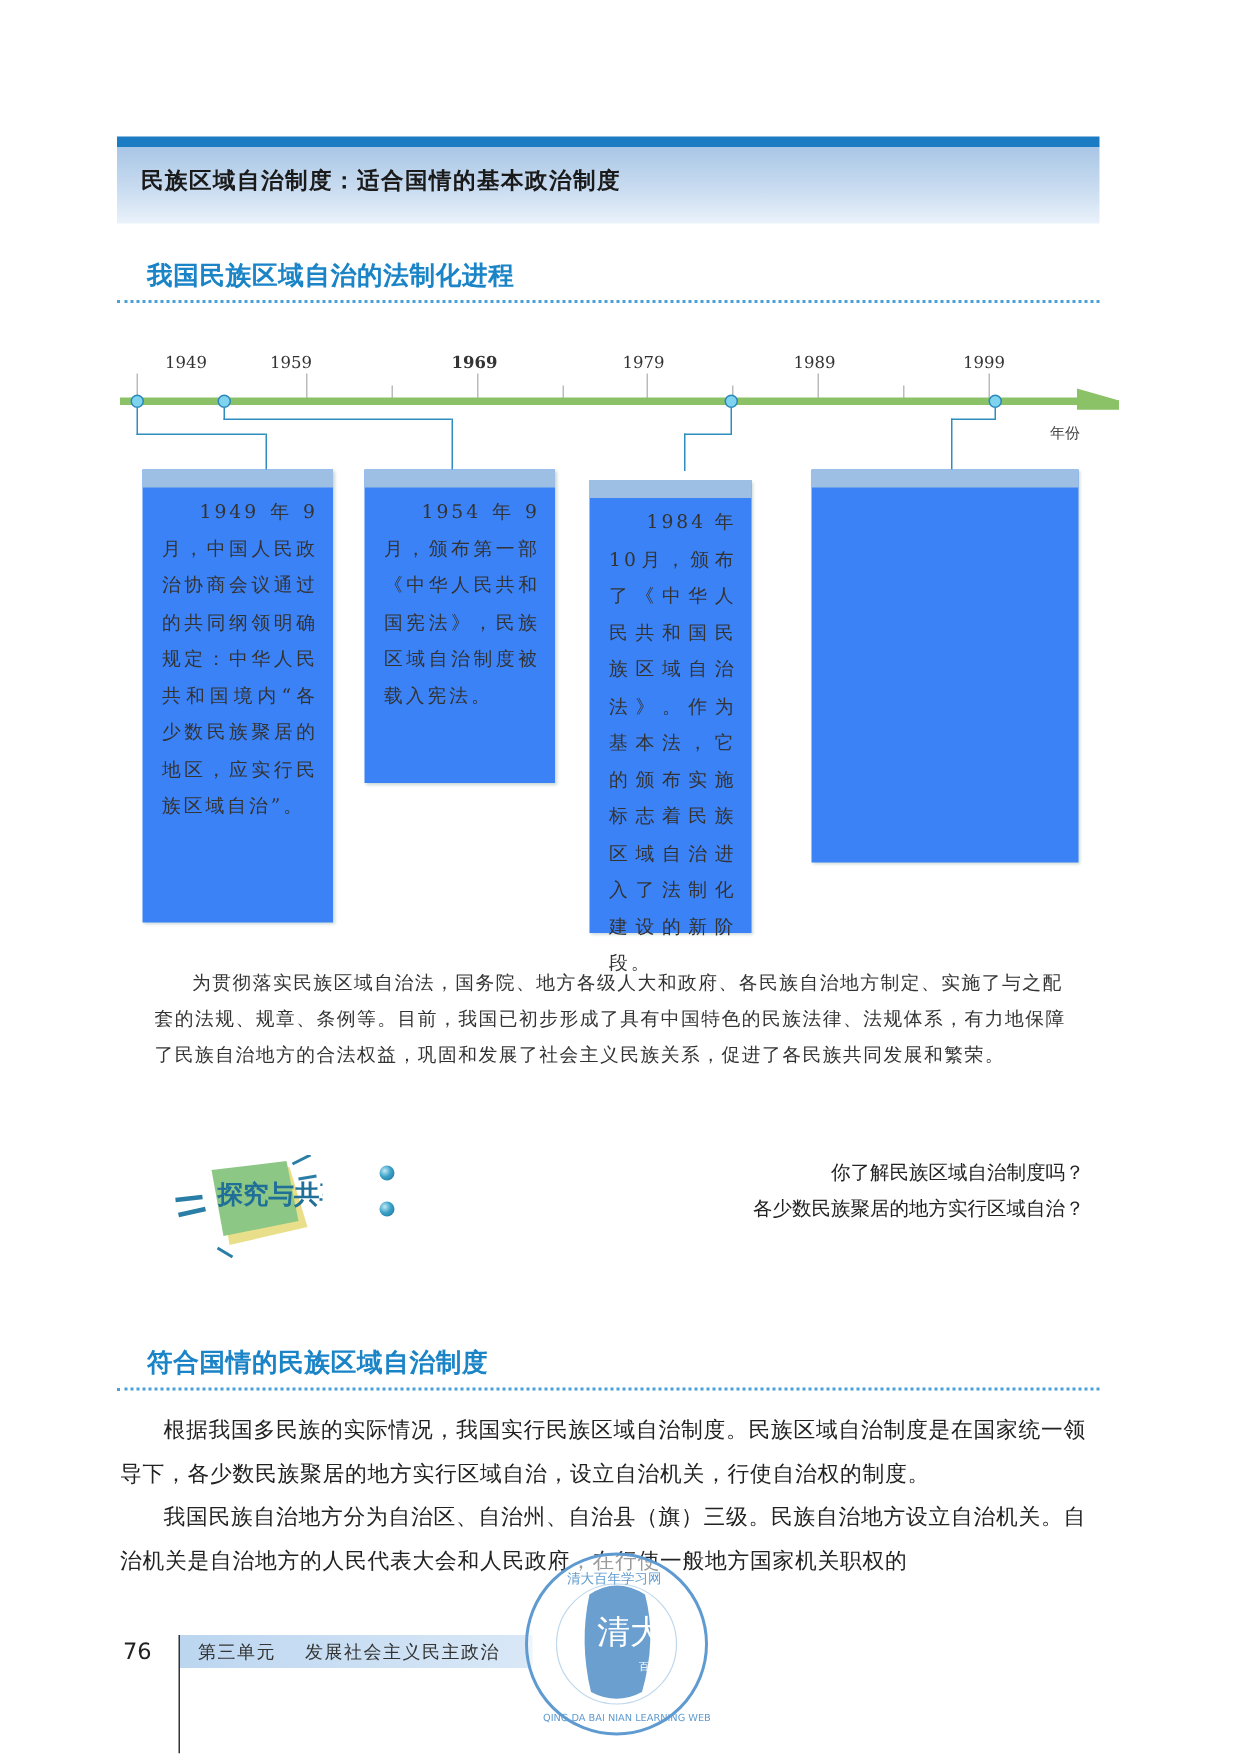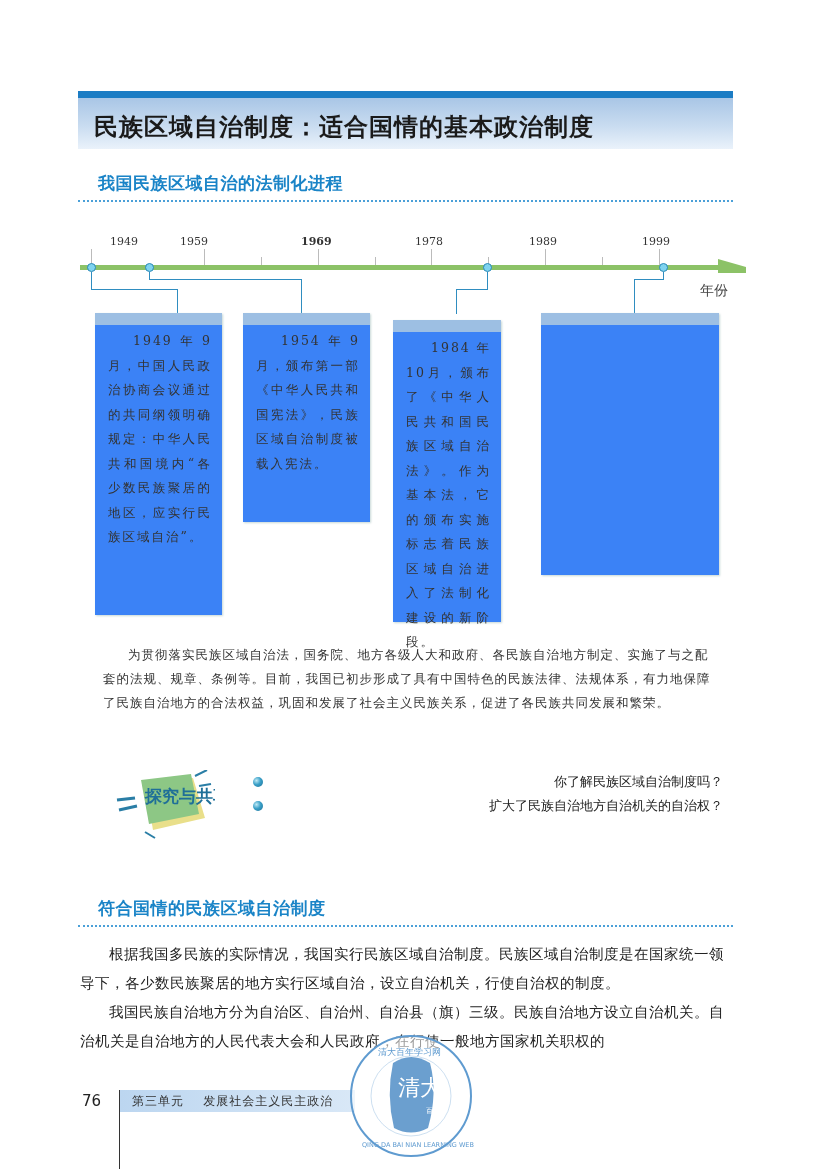--- a/index.html
+++ b/index.html
@@ -4,38 +4,38 @@
 <style>
   html, body { margin: 0; padding: 0; background: #ffffff; }
   body { width: 826px; height: 1169px; position: relative; overflow: hidden;
          font-family: "DejaVu Serif", "Liberation Serif", serif; color: #222; }
   .abs { position: absolute; }
 
   
   .title-bar { left: 78px; top: 91px; width: 655px; height: 58px;
     background: linear-gradient(to bottom, #a9c6e6 0%, #c9dcf0 55%, #eaf2fb 100%);
     border-top: 7px solid #1b7cc4; box-sizing: border-box; }
-  .title-text { position: absolute; left: 16px; top: 13px; font-size: 24px; font-weight: bold;
+  .title-text { position: absolute; left: 16px; top: 13px; font-size: 15px; font-weight: bold;
     letter-spacing: 1px; color: #1a1a1a; font-family: "DejaVu Serif", serif; }
 
   .section-heading { font-family: "DejaVu Sans", sans-serif; font-weight: bold;
     color: #1a84c7; font-size: 17px; letter-spacing: 0.5px; }
   .dotted { height: 0; border-top: 2px dotted #4ba0d8; }
 
   
   .year { font-size: 11px; color: #333; font-family: "DejaVu Serif", serif; }
   .axis { left: 80px; top: 265px; width: 640px; height: 5px; background: #8cc267; }
   .arrow { left: 718px; top: 259px; width: 0; height: 0;
     border-top: 8px solid transparent; border-bottom: 6px solid #8cc267;
     border-left: 28px solid #8cc267; }
   .tick { width: 1px; height: 18px; background: #bbb; top: 249px; }
   .node { width: 7px; height: 7px; border-radius: 50%; background: #7fd3ef;
     border: 1.5px solid #2a89b8; top: 263px; }
   .conn { background: #2f8dc0; }
-  .unit-label { left: 700px; top: 282px; font-size: 14px; color: #444; }
+  .unit-label { left: 700px; top: 282px; font-size: 10px; color: #444; }
 
   
   .card { background: #3b82f6; box-shadow: 1px 1px 2px #c8d8d6; box-sizing: border-box; }
   .card-head { height: 12px; background: #9dbfe3; }
   .card-text { font-size: 12.5px; line-height: 24.5px; color: #333; letter-spacing: 2px;
     padding: 4px 10px 0 13px; text-align: justify; text-indent: 2em; }
 
   .body-small { font-size: 12.5px; line-height: 24px; color: #333; letter-spacing: 1px;
     text-indent: 2em; }
 
@@ -65,21 +65,21 @@
   <div class="title-text">民族区域自治制度：适合国情的基本政治制度</div>
 </div>
 
 <div class="abs section-heading" style="left:98px; top:172px;">我国民族区域自治的法制化进程</div>
 <div class="abs dotted" style="left:78px; top:200px; width:655px;"></div>
 
 <div>
   <div class="abs year" style="left:62px; top:235px;margin-left:48px;">1949</div>
   <div class="abs year" style="left:180px; top:235px;">1959</div>
   <div class="abs year" style="left:301px; top:235px;font-weight:bold;">1969</div>
-  <div class="abs year" style="left:415px; top:235px;">1978</div>
+  <div class="abs year" style="left:415px; top:235px;">1979</div>
   <div class="abs year" style="left:529px; top:235px;">1989</div>
   <div class="abs year" style="left:642px; top:235px;">1999</div>
 
   <div class="abs tick" style="left:91px;"></div>
   <div class="abs tick" style="left:204px;"></div>
   <div class="abs tick" style="left:261px; top:257px; height:10px;"></div>
   <div class="abs tick" style="left:318px;"></div>
   <div class="abs tick" style="left:375px; top:257px; height:10px;"></div>
   <div class="abs tick" style="left:431px;"></div>
   <div class="abs tick" style="left:488px; top:257px; height:10px;"></div>
@@ -144,21 +144,21 @@
   </svg>
 </div>
 
 <div class="abs" style="left:253px; top:770px; width:470px;">
   <div class="q-item">
     <span class="bullet"></span>
     <span>你了解民族区域自治制度吗？</span>
   </div>
   <div class="q-item">
     <span class="bullet"></span>
-    <span>扩大了民族自治地方自治机关的自治权？</span>
+    <span>各少数民族聚居的地方实行区域自治？</span>
   </div>
 </div>
 
 <div class="abs section-heading" style="left:98px; top:897px;">符合国情的民族区域自治制度</div>
 <div class="abs dotted" style="left:78px; top:925px; width:655px;"></div>
 
 <div class="abs" style="left:80px; top:940px; width:655px;">
   <div class="body-main">根据我国多民族的实际情况，我国实行民族区域自治制度。民族区域自治制度是在国家统一领导下，各少数民族聚居的地方实行区域自治，设立自治机关，行使自治权的制度。</div>
   <div class="body-main">我国民族自治地方分为自治区、自治州、自治县（旗）三级。民族自治地方设立自治机关。自治机关是自治地方的人民代表大会和人民政府，在行使一般地方国家机关职权的</div>
 </div>

